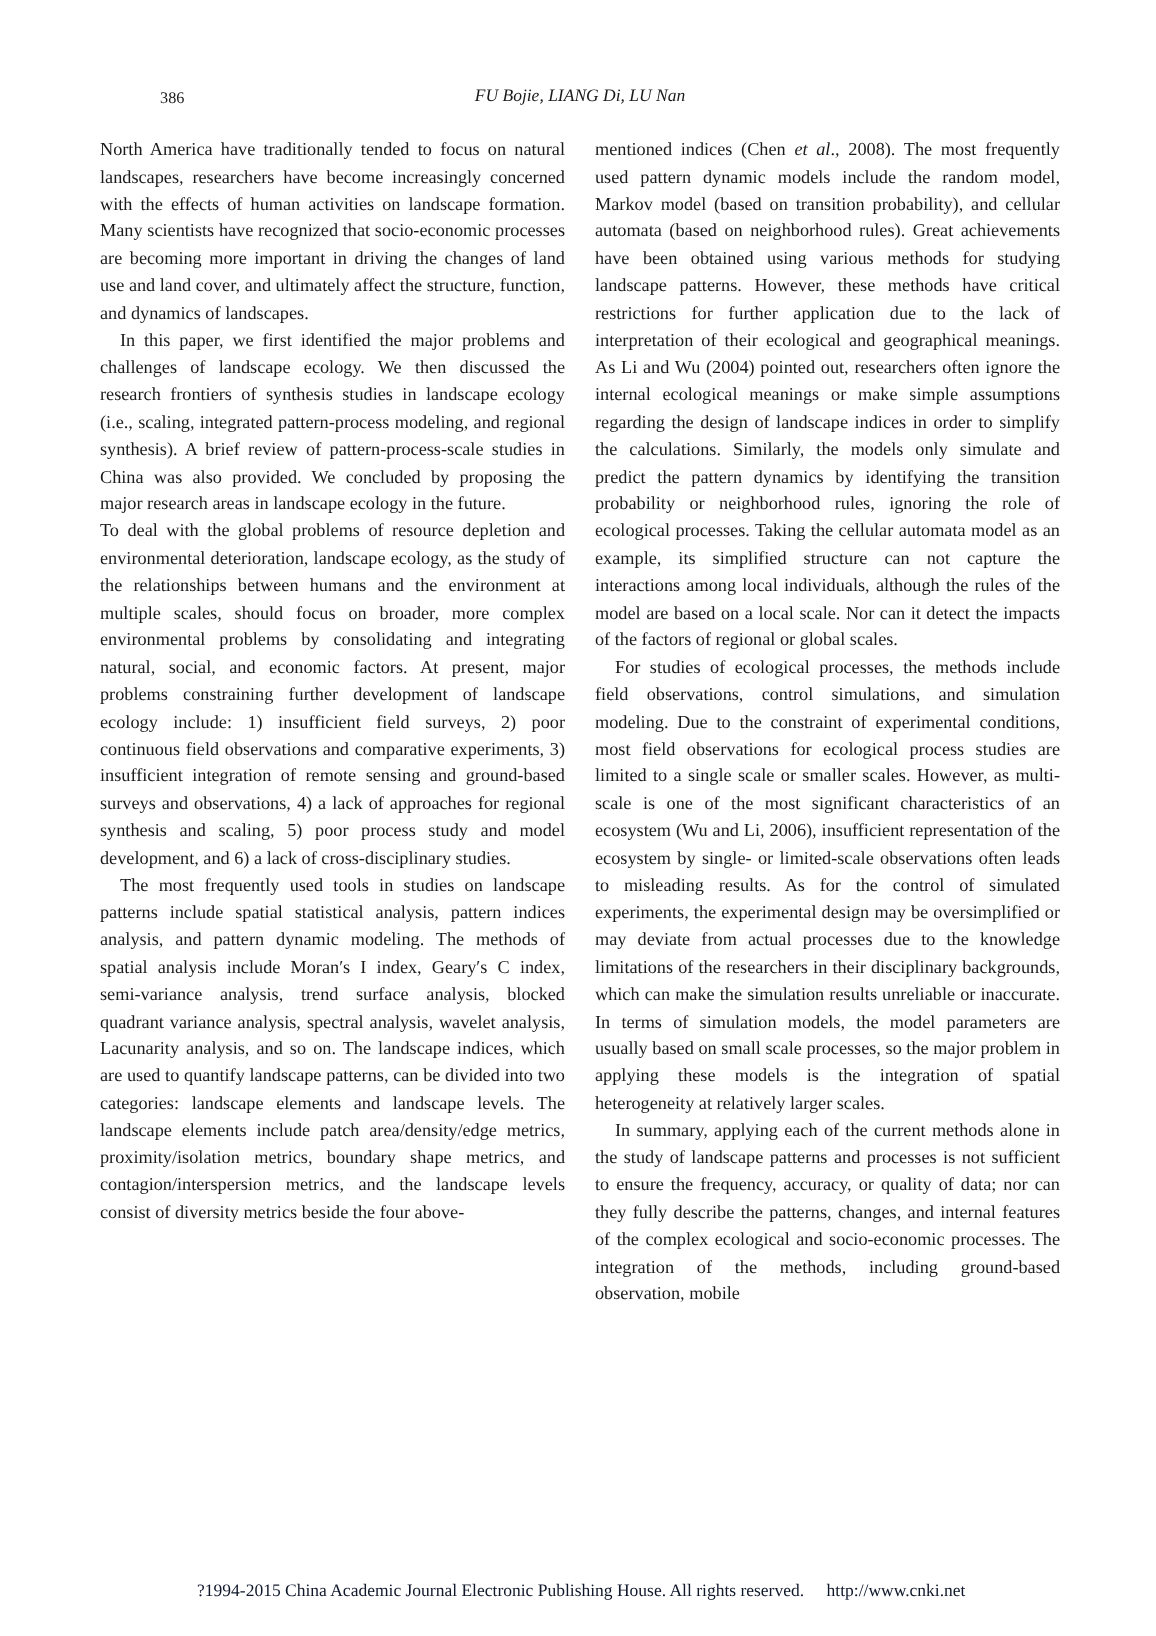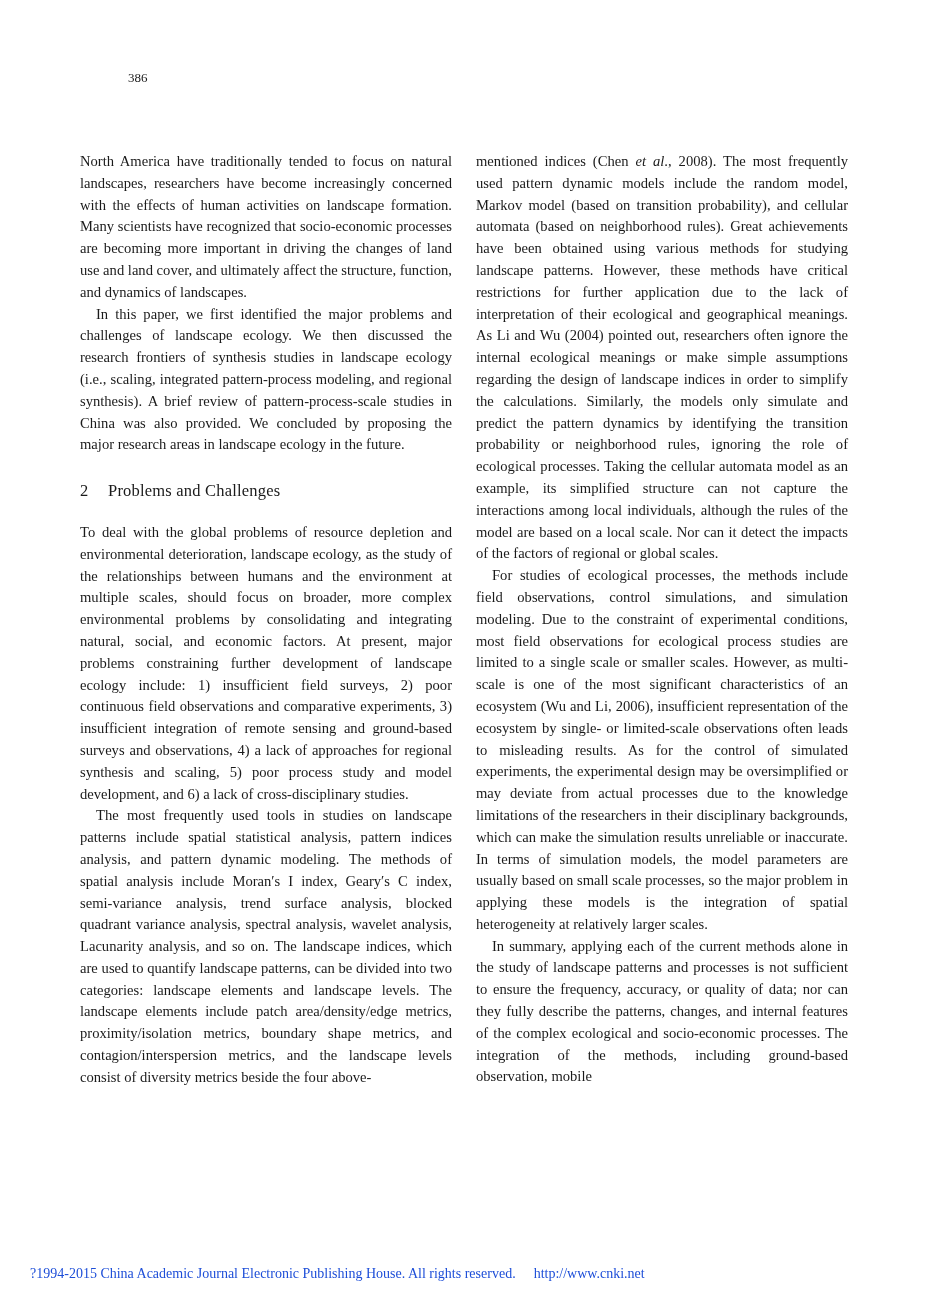--- a/index.html
+++ b/index.html
@@ -3,44 +3,42 @@
 <meta charset="utf-8">
 <style>
   html, body { margin: 0; padding: 0; background: #ffffff; }
   body { width: 925px; height: 1309px; position: relative; overflow: hidden;
          font-family: "Liberation Serif", "DejaVu Serif", serif; color: #1a1a1a; }
   .header { position: absolute; top: 70px; left: 80px; width: 768px; height: 20px; }
   .page-number { position: absolute; left: 0; top: 0; font-size: 13px; margin-left: 48px; }
   .running-head { position: absolute; left: 0; right: 0; top: 0; text-align: center;
                   font-style: italic; font-size: 14px; }
   .col { position: absolute; top: 110px; width: 372px; font-size: 14.6px; line-height: 21.8px;
-         text-align: justify; margin-top: 41px; }
+         text-align: justify; }
   .col-left { left: 80px; }
   .col-right { left: 476px; font-family: Liberation Serif, serif; }
   .col p { margin: 0; }
   .col p.indent { text-indent: 16px; }
   .section-heading { font-size: 16.5px; margin: 24px 0 20px 0 !important; letter-spacing: 0.2px; }
   .section-heading .num { display: inline-block; width: 28px; }
   .footer { position: absolute; top: 1266px; left: 30px; width: 870px; font-size: 14px;
-            color: #1d4ed8; white-space: nowrap; }
+            color: #0f172a; white-space: nowrap; text-align: center; }
   .footer .url { margin-left: 18px; }
 </style>
 </head>
 <body>
 
 <div class="header">
   <span class="page-number">386</span>
+  <div class="running-head">FU Bojie, LIANG Di, LU Nan</div>
 </div>
 
 <div class="col col-left">
   <p>North America have traditionally tended to focus on natural landscapes, researchers have become increasingly concerned with the effects of human activities on landscape formation. Many scientists have recognized that socio-economic processes are becoming more important in driving the changes of land use and land cover, and ultimately affect the structure, function, and dynamics of landscapes.</p>
   <p class="indent">In this paper, we first identified the major problems and challenges of landscape ecology. We then discussed the research frontiers of synthesis studies in landscape ecology (i.e., scaling, integrated pattern-process modeling, and regional synthesis). A brief review of pattern-process-scale studies in China was also provided. We concluded by proposing the major research areas in landscape ecology in the future.</p>
-  <p class="section-heading">
-    <span class="num">2</span><span>Problems and Challenges</span>
-  </p>
   <p>To deal with the global problems of resource depletion and environmental deterioration, landscape ecology, as the study of the relationships between humans and the environment at multiple scales, should focus on broader, more complex environmental problems by consolidating and integrating natural, social, and economic factors. At present, major problems constraining further development of landscape ecology include: 1) insufficient field surveys, 2) poor continuous field observations and comparative experiments, 3) insufficient integration of remote sensing and ground-based surveys and observations, 4) a lack of approaches for regional synthesis and scaling, 5) poor process study and model development, and 6) a lack of cross-disciplinary studies.</p>
   <p class="indent">The most frequently used tools in studies on landscape patterns include spatial statistical analysis, pattern indices analysis, and pattern dynamic modeling. The methods of spatial analysis include Moran′s I index, Geary′s C index, semi-variance analysis, trend surface analysis, blocked quadrant variance analysis, spectral analysis, wavelet analysis, Lacunarity analysis, and so on. The landscape indices, which are used to quantify landscape patterns, can be divided into two categories: landscape elements and landscape levels. The landscape elements include patch area/density/edge metrics, proximity/isolation metrics, boundary shape metrics, and contagion/interspersion metrics, and the landscape levels consist of diversity metrics beside the four above-</p>
 </div>
 
 <div class="col col-right">
   <p><span>mentioned indices (Chen </span><i>et al</i><span>., 2008). The most frequently used pattern dynamic models include the random model, Markov model (based on transition probability), and cellular automata (based on neighborhood rules). Great achievements have been obtained using various methods for studying landscape patterns. However, these methods have critical restrictions for further application due to the lack of interpretation of their ecological and geographical meanings. As Li and Wu (2004) pointed out, researchers often ignore the internal ecological meanings or make simple assumptions regarding the design of landscape indices in order to simplify the calculations. Similarly, the models only simulate and predict the pattern dynamics by identifying the transition probability or neighborhood rules, ignoring the role of ecological processes. Taking the cellular automata model as an example, its simplified structure can not capture the interactions among local individuals, although the rules of the model are based on a local scale. Nor can it detect the impacts of the factors of regional or global scales.</span></p>
   <p class="indent">For studies of ecological processes, the methods include field observations, control simulations, and simulation modeling. Due to the constraint of experimental conditions, most field observations for ecological process studies are limited to a single scale or smaller scales. However, as multi-scale is one of the most significant characteristics of an ecosystem (Wu and Li, 2006), insufficient representation of the ecosystem by single- or limited-scale observations often leads to misleading results. As for the control of simulated experiments, the experimental design may be oversimplified or may deviate from actual processes due to the knowledge limitations of the researchers in their disciplinary backgrounds, which can make the simulation results unreliable or inaccurate. In terms of simulation models, the model parameters are usually based on small scale processes, so the major problem in applying these models is the integration of spatial heterogeneity at relatively larger scales.</p>
   <p class="indent">In summary, applying each of the current methods alone in the study of landscape patterns and processes is not sufficient to ensure the frequency, accuracy, or quality of data; nor can they fully describe the patterns, changes, and internal features of the complex ecological and socio-economic processes. The integration of the methods, including ground-based observation, mobile</p>
 </div>
 

